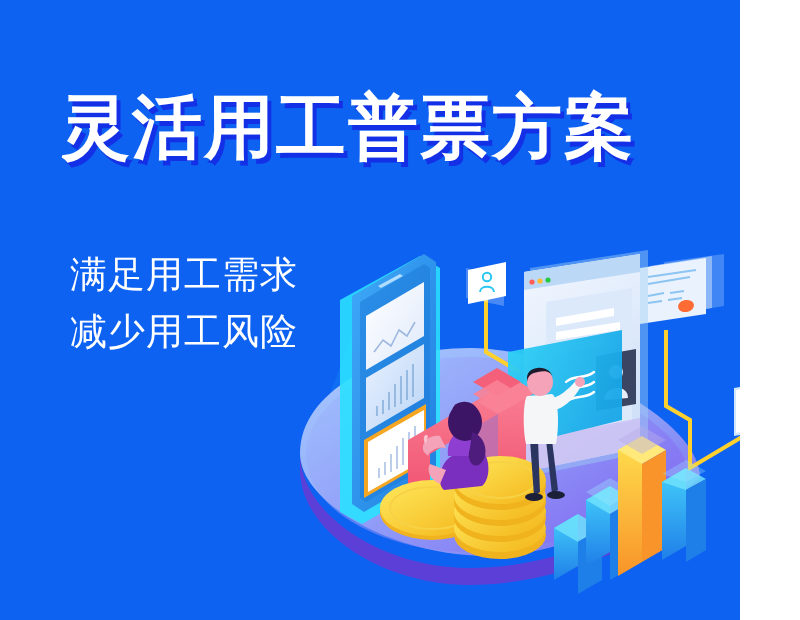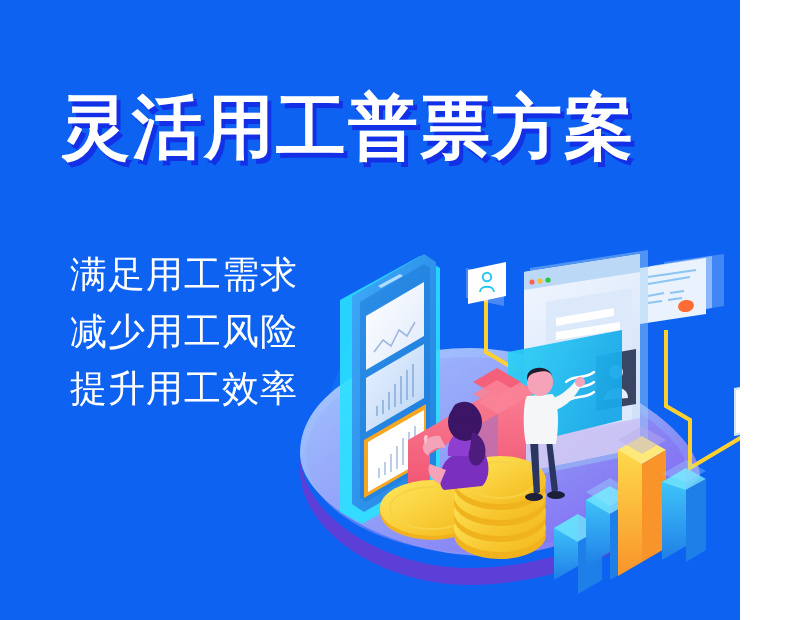--- a/index.html
+++ b/index.html
@@ -331,16 +331,15 @@
         </g>
       </g>
     </svg>
   </div>
 
   <div id="title">灵活用工普票方案</div>
 
   <div id="subtitles">
     <div class="subline">满足用工需求</div>
     <div class="subline">减少用工风险</div>
-    <div class="subline">提升用工效率</div>
   </div>
 
 </div>
 
 </body></html>

